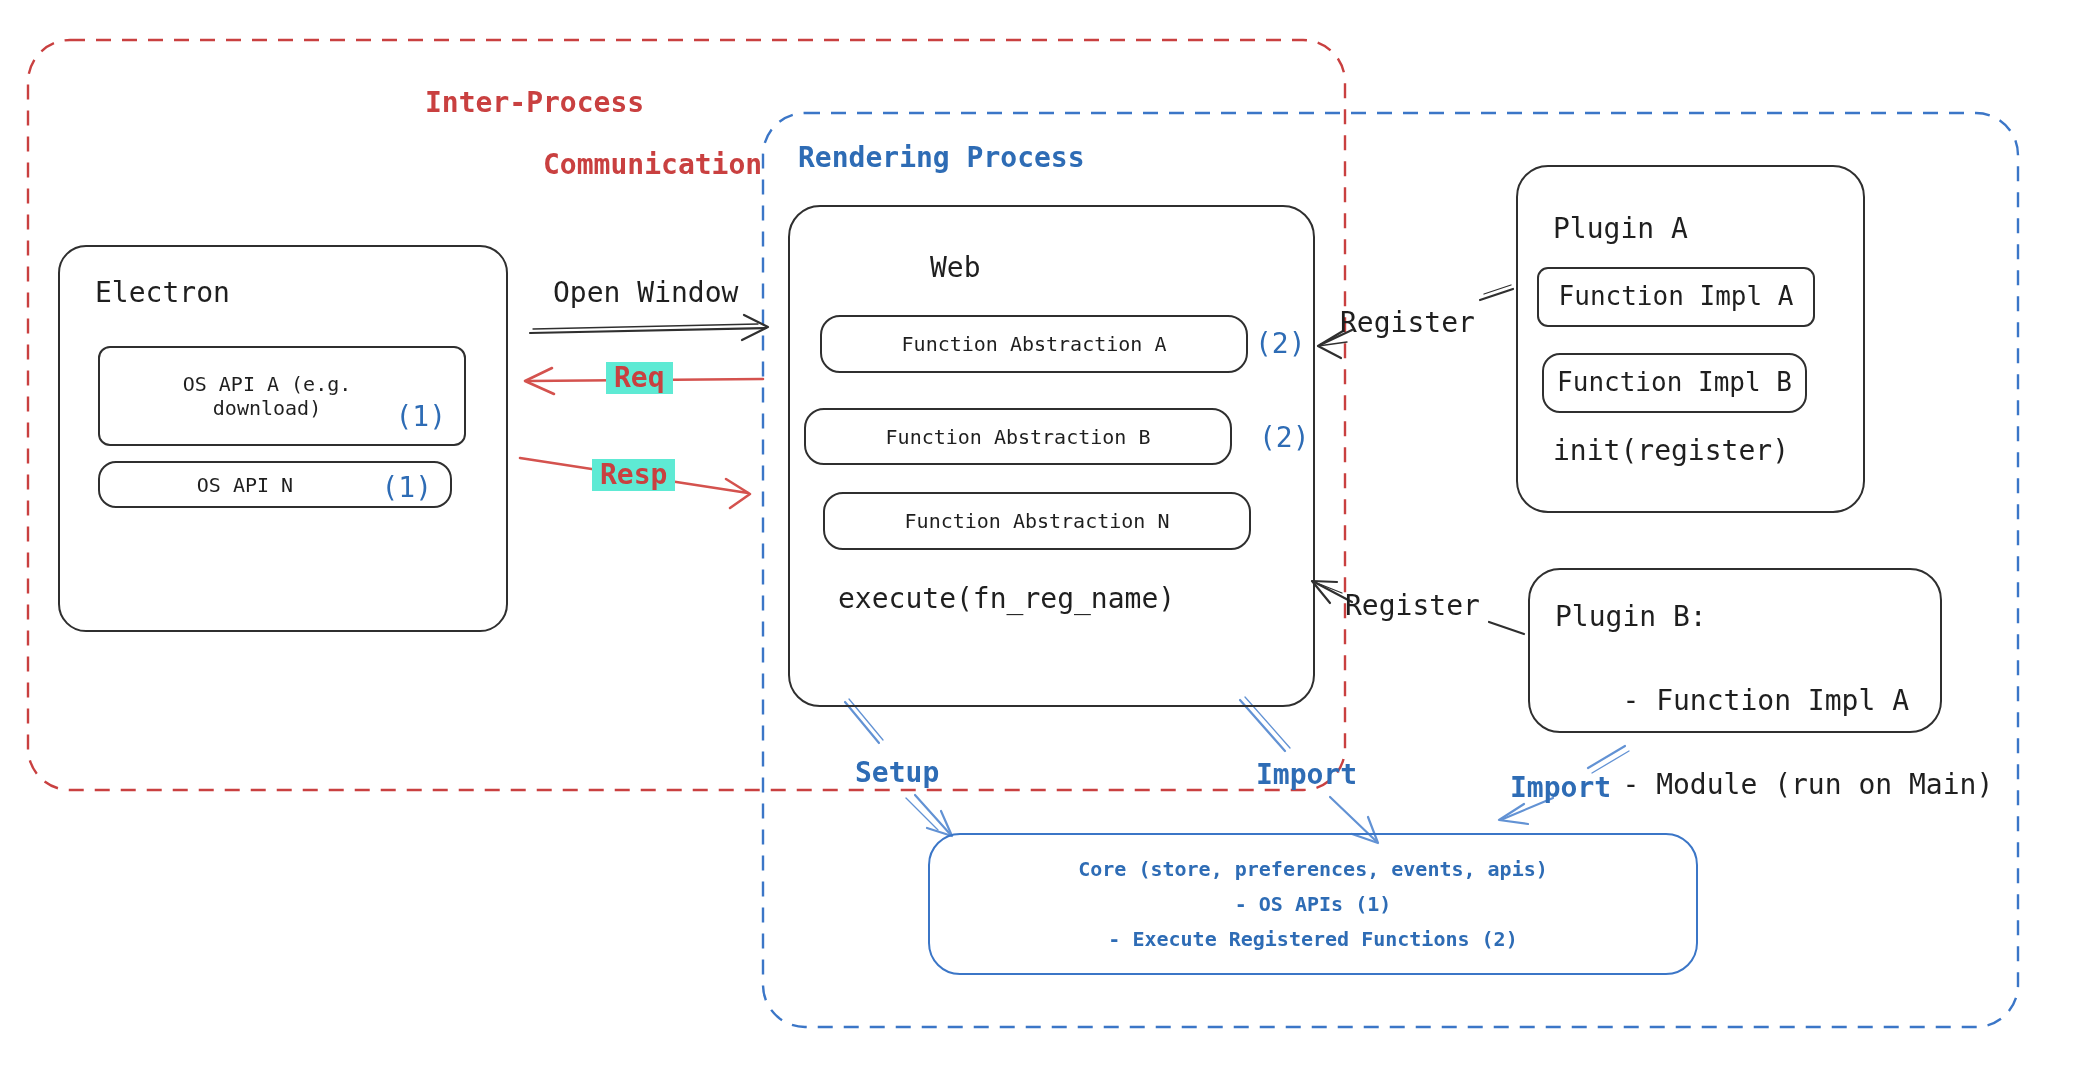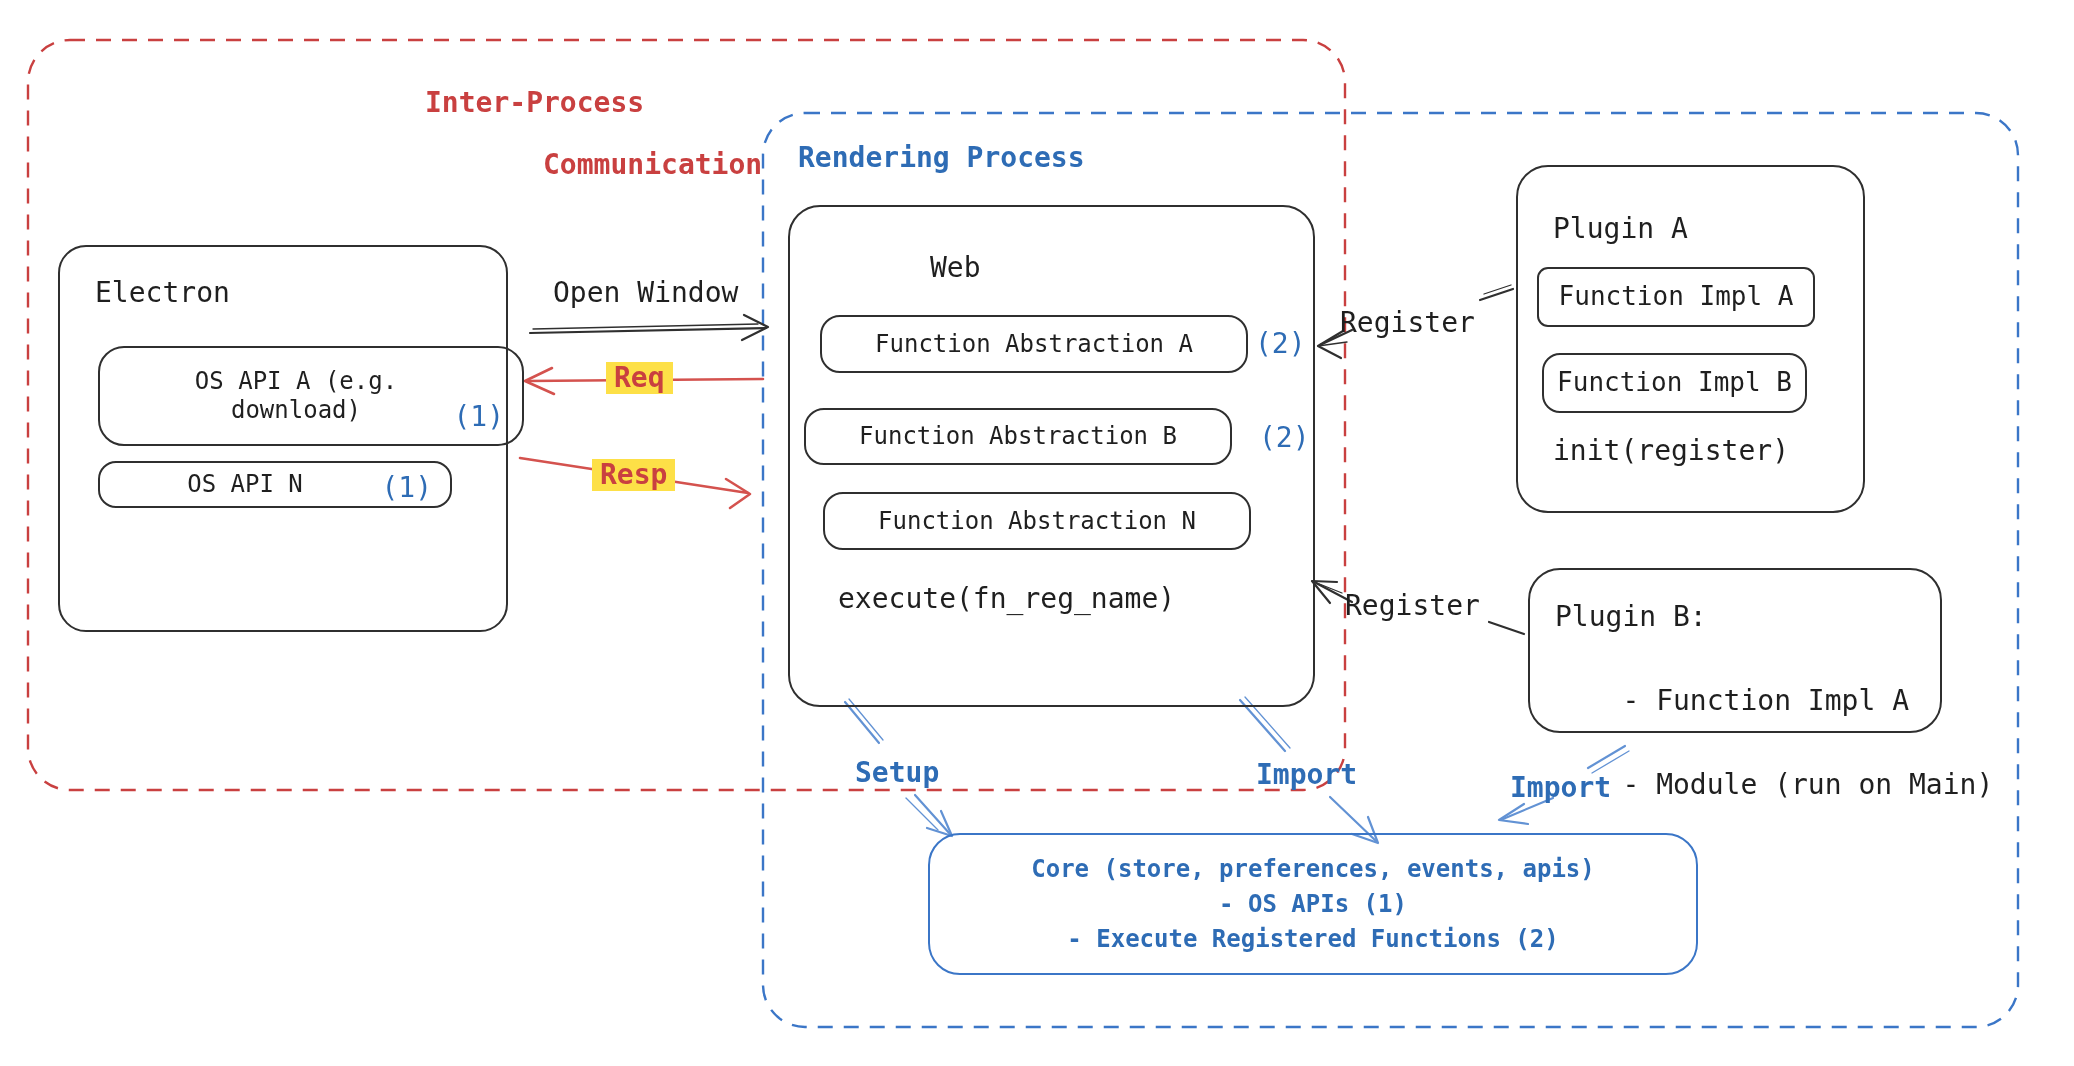--- a/index.html
+++ b/index.html
@@ -21,24 +21,24 @@
   .dash-red{stroke:var(--red,#c94040);stroke-width:2.4;fill:none;stroke-dasharray:15 11;}
   .dash-blue{stroke:var(--blue_border,#3b76c7);stroke-width:2.4;fill:none;stroke-dasharray:15 11;}
   .box{
     position:absolute;z-index:2;border:2px solid var(--black,#2f2f2f);
     border-radius:28px;background:transparent;
   }
   .label{position:absolute;z-index:3;font-size:28px;line-height:1.15;white-space:pre;}
   .bold{font-weight:bold;}
   .red-text{color:var(--red,#c94040);}
   .blue-text{color:var(--blue,#2e6cb5);}
-  .onwhite{background:#fde047;padding:0 8px;}
+  .onwhite{background:#5eead4;padding:0 8px;}
   .center-col{
     position:absolute;inset:0;display:flex;flex-direction:column;
-    align-items:center;justify-content:center;font-size:24px;line-height:1.2;white-space:pre;
+    align-items:center;justify-content:center;font-size:20px;line-height:1.2;white-space:pre;
   }
   .fs26{font-size:26px;}
   .ref{position:absolute;z-index:3;font-size:28px;color:var(--blue,#2e6cb5);white-space:pre;}
   .lines{position:absolute;z-index:3;font-size:28px;white-space:pre;}
 </style>
 </head>
 <body>
 
 <div class="canvas">
 
@@ -101,21 +101,21 @@
   </svg>
 
   <div class="label blue-text bold" style="left:798px;top:142px;">Rendering Process</div>
 
   <div class="label red-text bold" style="left:425px;top:87px;line-height:31px;"><span>Inter-Process</span><br>
        <span>Communication</span></div>
 
   <div class="box" style="left:58px;top:245px;width:450px;height:387px;"></div>
   <div class="label" style="left:95px;top:277px;">Electron</div>
 
-  <div class="box" style="left:98px;top:346px;width:426px;height:100px;border-radius:26px;">
+  <div class="box" style="left:98px;top:346px;width:368px;height:100px;border-radius:12px;">
     <div class="center-col" style="padding-right:30px;"><span>OS API A (e.g.</span><span>download)</span></div>
     <div class="ref" style="right:18px;top:52px;">(1)</div>
   </div>
 
   <div class="box" style="left:98px;top:461px;width:354px;height:47px;border-radius:18px;">
     <div class="center-col" style="padding-right:60px;"><span>OS API N</span></div>
     <div class="ref" style="right:18px;top:8px;">(1)</div>
   </div>
 
   <div class="label" style="left:553px;top:277px;">Open Window</div>

